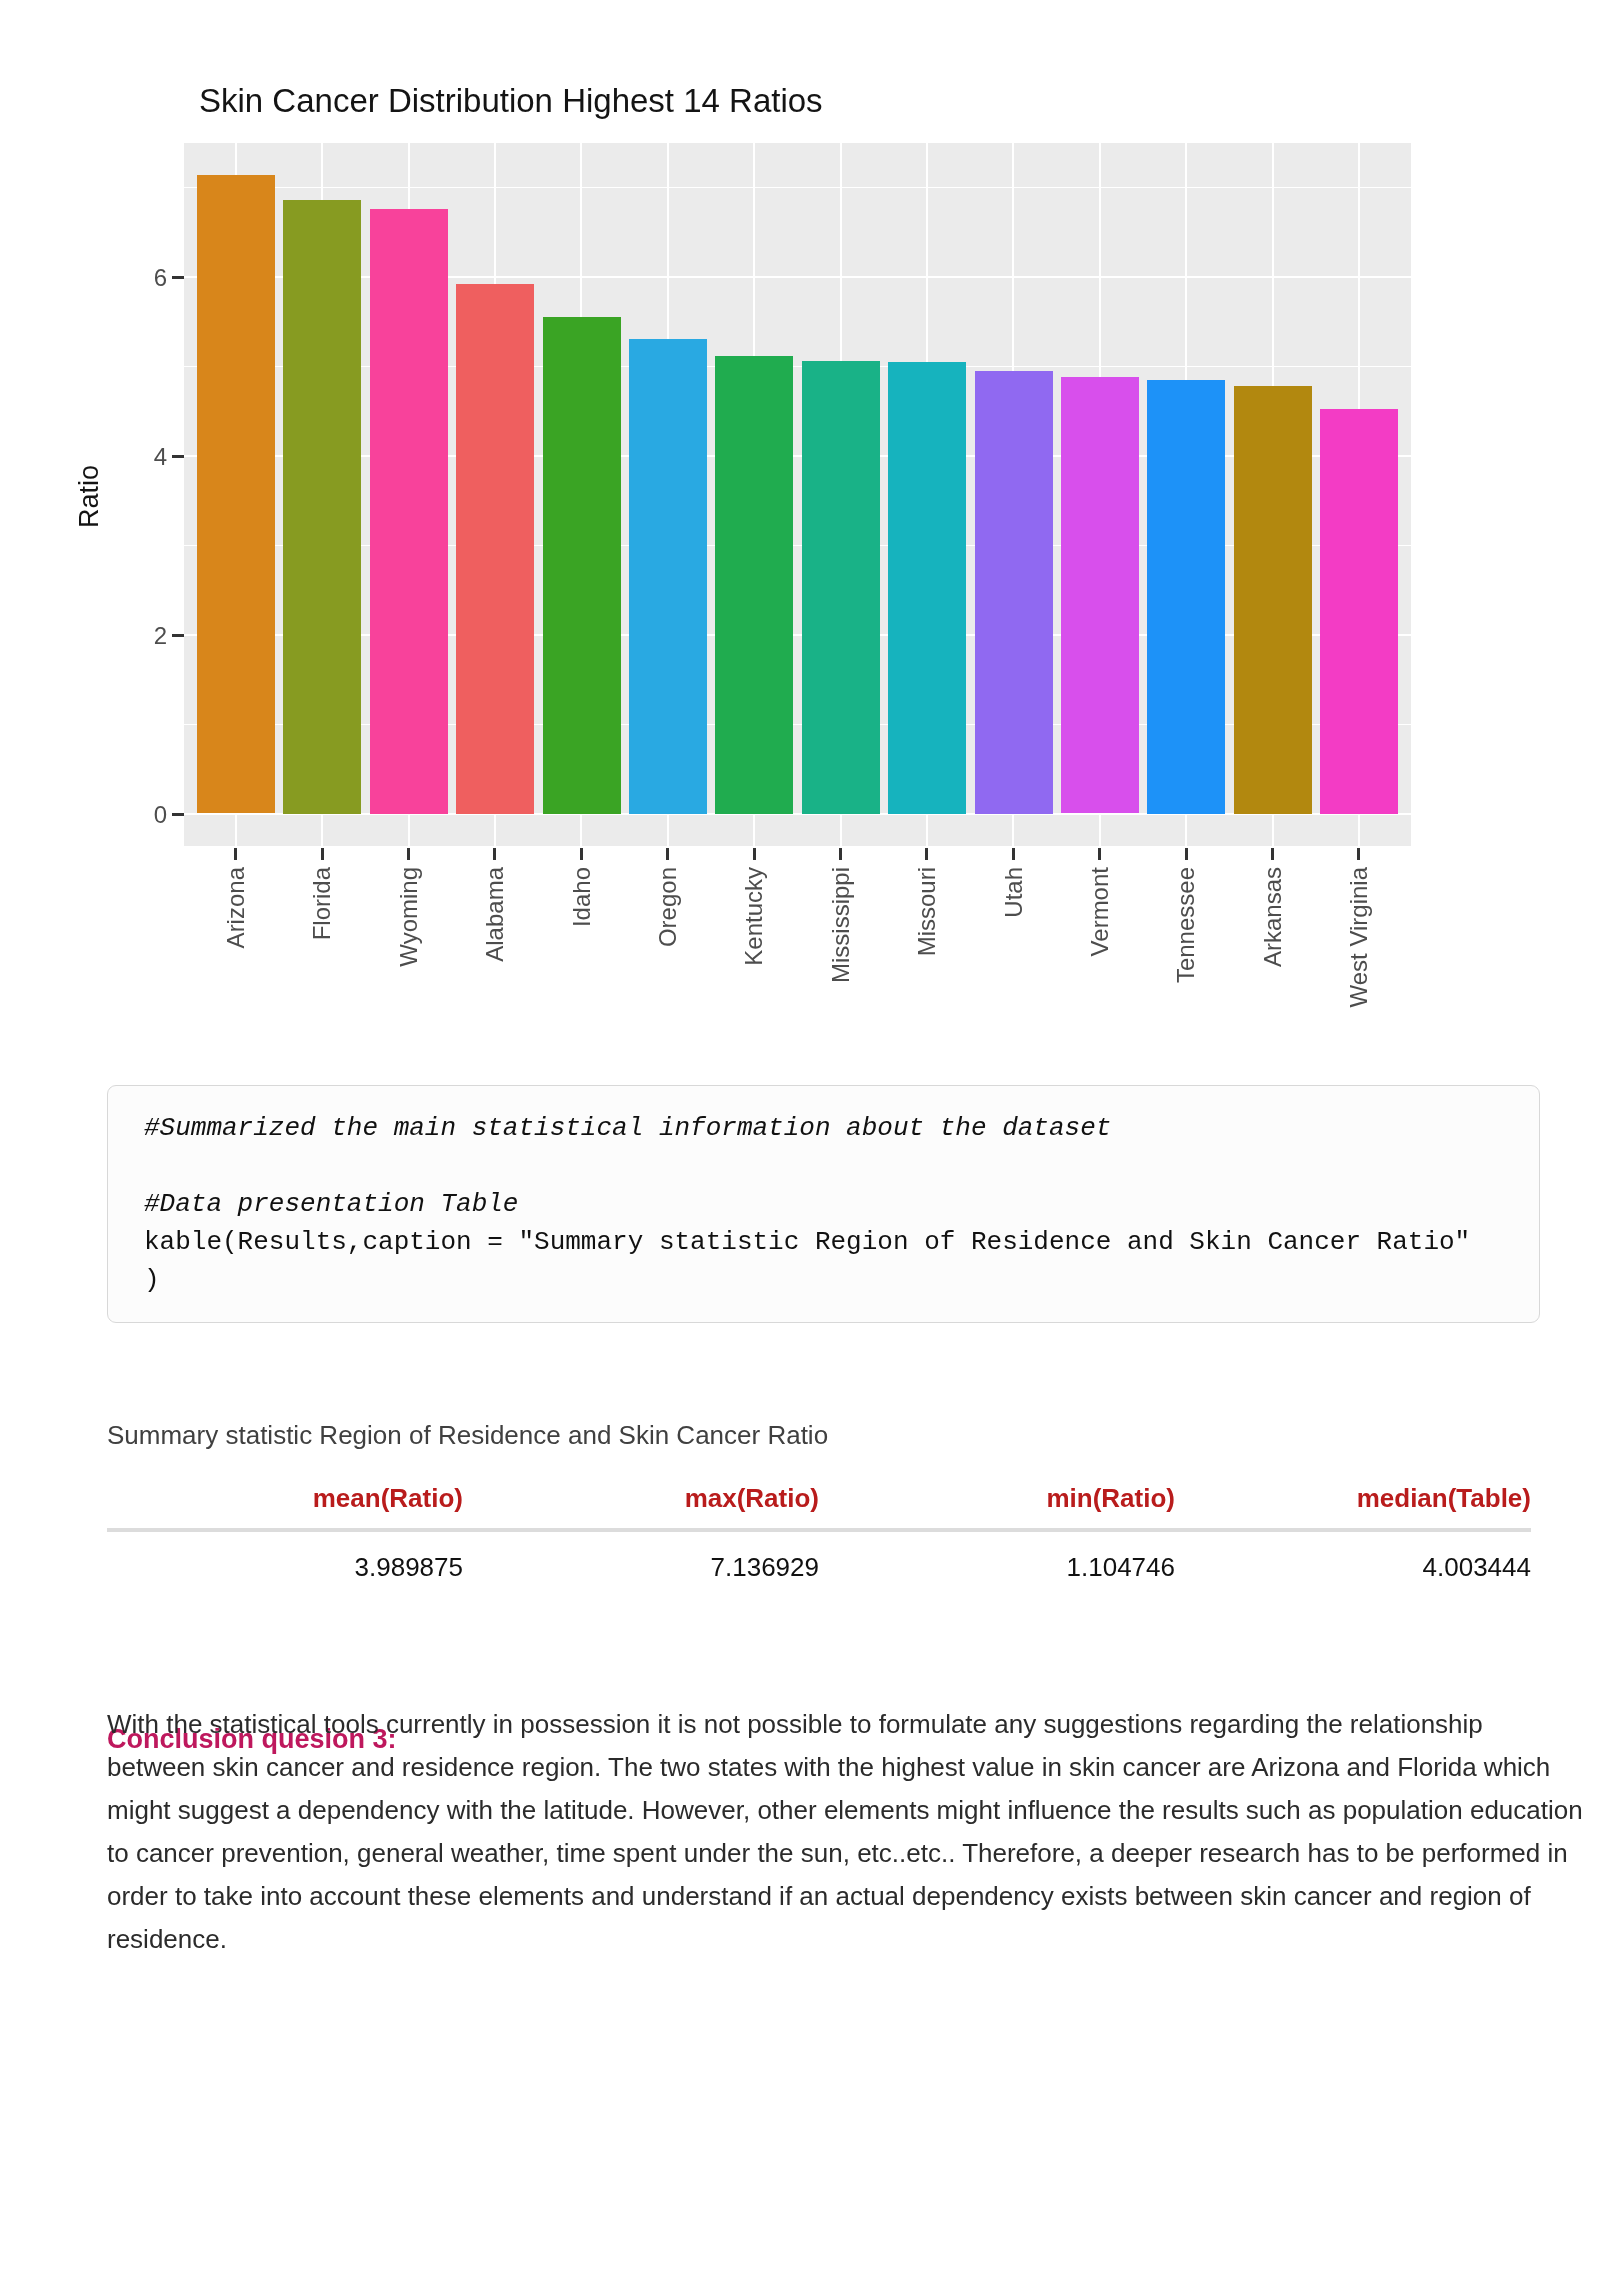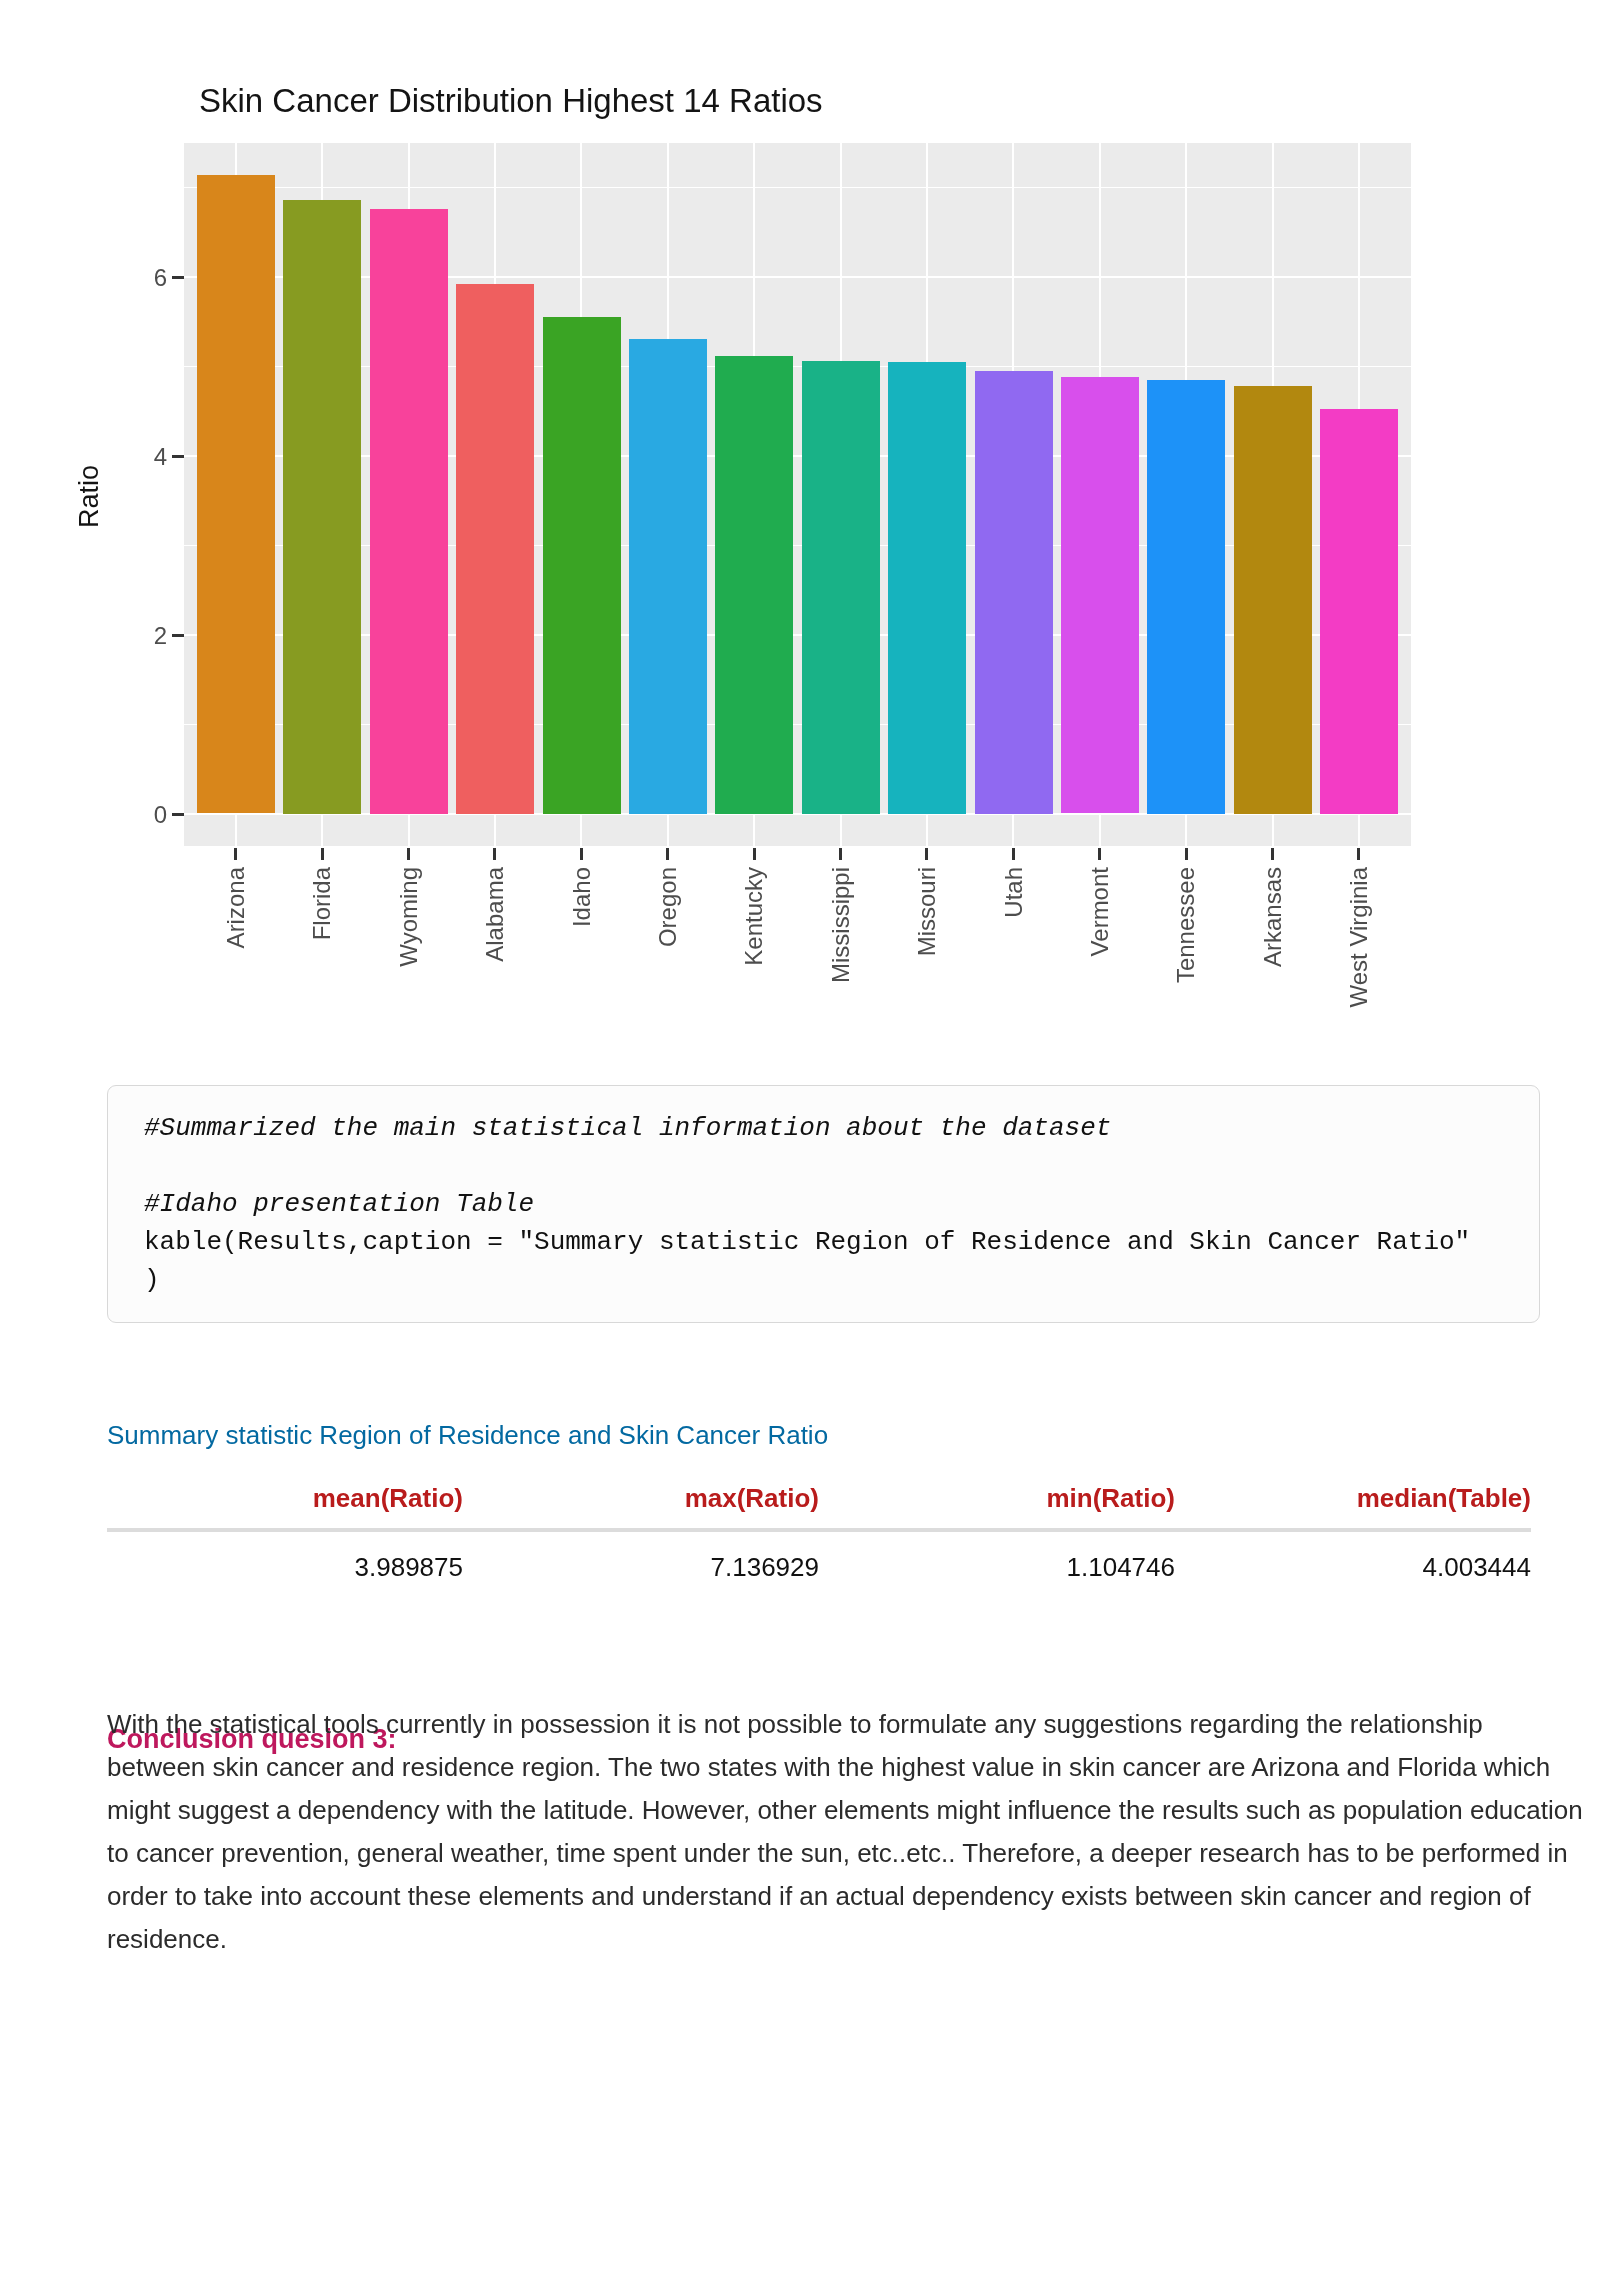--- a/index.html
+++ b/index.html
@@ -17,21 +17,21 @@
                font-size:24px;color:#4D4D4D;transform:rotate(-90deg);white-space:nowrap;}
   .axis-title{position:absolute;font-size:27px;color:#141414;}
   .axis-title-y{transform:rotate(-90deg);transform-origin:center;white-space:nowrap;}
   
   .code-block{position:absolute;left:107px;top:1085px;width:1359px;background:#FCFCFC;
               border:1.8px solid #D8D8D8;border-radius:9px;padding:23px 36px;
               font-family:"Liberation Mono",monospace;font-size:26px;line-height:38px;color:#111111;}
   .code-line{white-space:pre;}
   .code-comment{font-style:italic;}
   
-  .table-caption{position:absolute;left:107px;top:1420px;font-size:26px;color:#0369a1;}
+  .table-caption{position:absolute;left:107px;top:1420px;font-size:26px;color:#404040;}
   .summary-table{position:absolute;left:107px;top:1483px;width:1424px;border-collapse:collapse;table-layout:fixed;}
   .summary-table th{font-size:26px;font-weight:bold;color:#b91c1c;text-align:right;
                     padding:0 0 14.3px 0;border-bottom:4.5px solid #DCDCDC;}
   .summary-table td{font-size:26px;color:#111111;text-align:right;padding:19.7px 0 0 0;}
   
   .conclusion-heading{position:absolute;left:107px;top:1724px;font-size:27px;font-weight:bold;color:#be185d;}
   .conclusion-body{position:absolute;left:107px;top:1703px;width:1476px;font-size:26px;
                    line-height:43px;color:#2b2b2b;}
 </style>
 </head>
@@ -117,21 +117,21 @@
         <div class="xtick-mark" style="position: absolute; left: 1357px; top: 848px; width: 2.7px; height: 11.6px;"></div>
         <div class="xtick-label" style="left: 1251px; top: 961px;">West Virginia</div>
       </div>
     <div class="axis-title axis-title-y" id="y-axis-title" style="left: 0px; top: 481px; width: 179px; text-align: center; position: absolute;">Ratio</div>
     <div class="axis-title" id="x-axis-title" style="position: absolute; left: 184px; width: 1227px; text-align: center; top: 1115px;">State</div>
   </div>
 
   <div class="code-block" id="code-block">
       <div class="code-line code-comment">#Summarized the main statistical information about the dataset</div>
       <div class="code-line">&nbsp;</div>
-      <div class="code-line code-comment">#Idaho presentation Table</div>
+      <div class="code-line code-comment">#Data presentation Table</div>
       <div class="code-line">kable(Results,caption = "Summary statistic Region of Residence and Skin Cancer Ratio"</div>
       <div class="code-line">)</div>
     </div>
 
   <div class="table-caption">Summary statistic Region of Residence and Skin Cancer Ratio</div>
   <table class="summary-table">
     <thead>
         <tr id="summary-table-head">
           <th>mean(Ratio)</th>
           <th>max(Ratio)</th>

